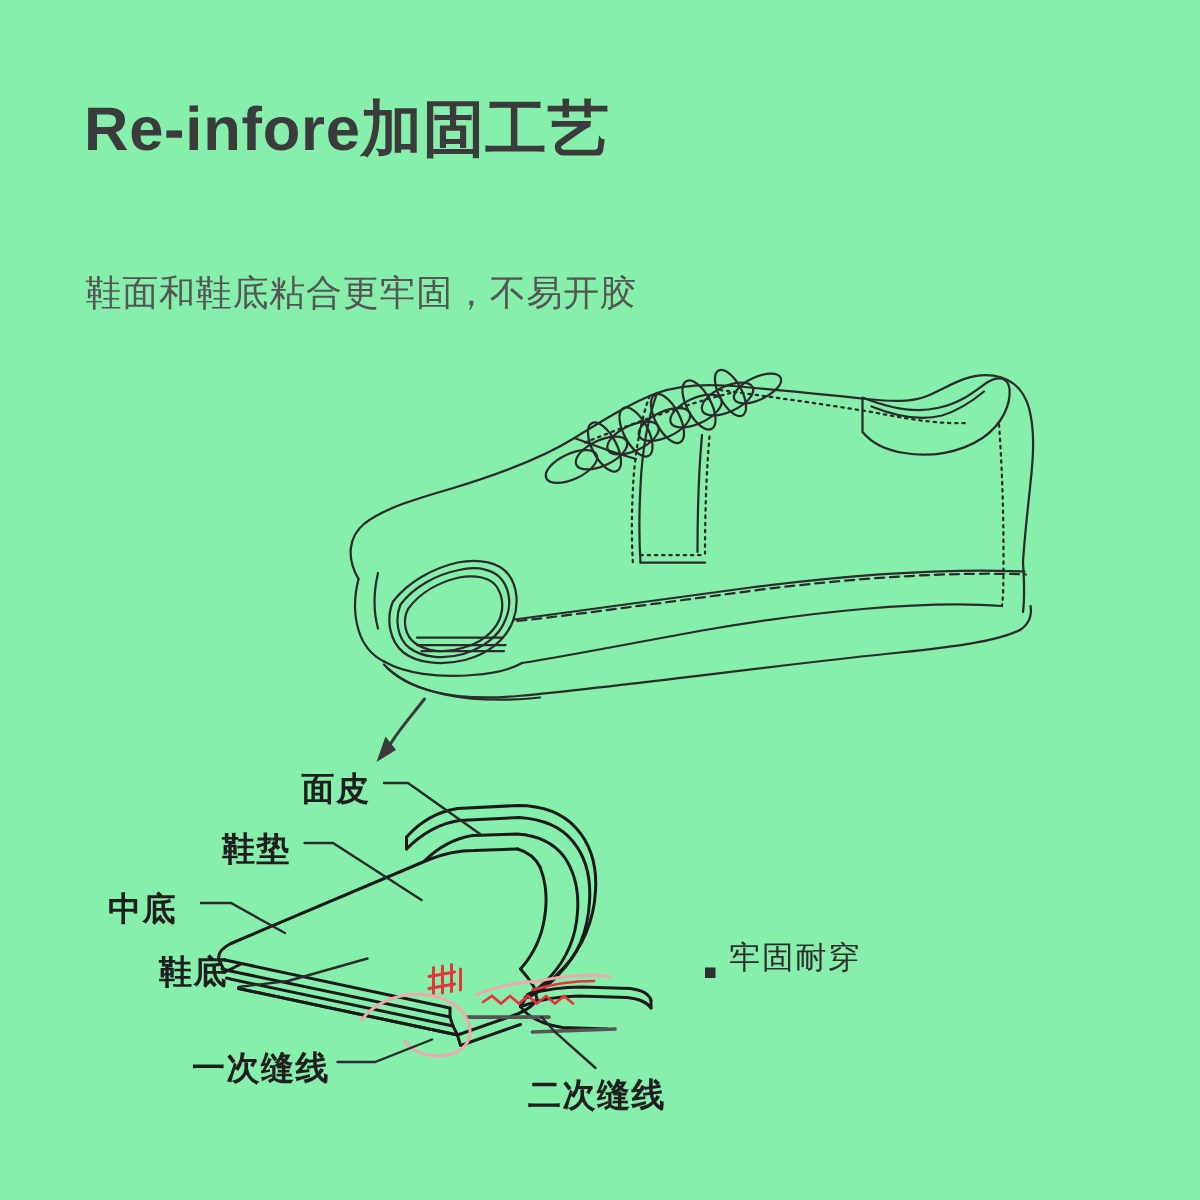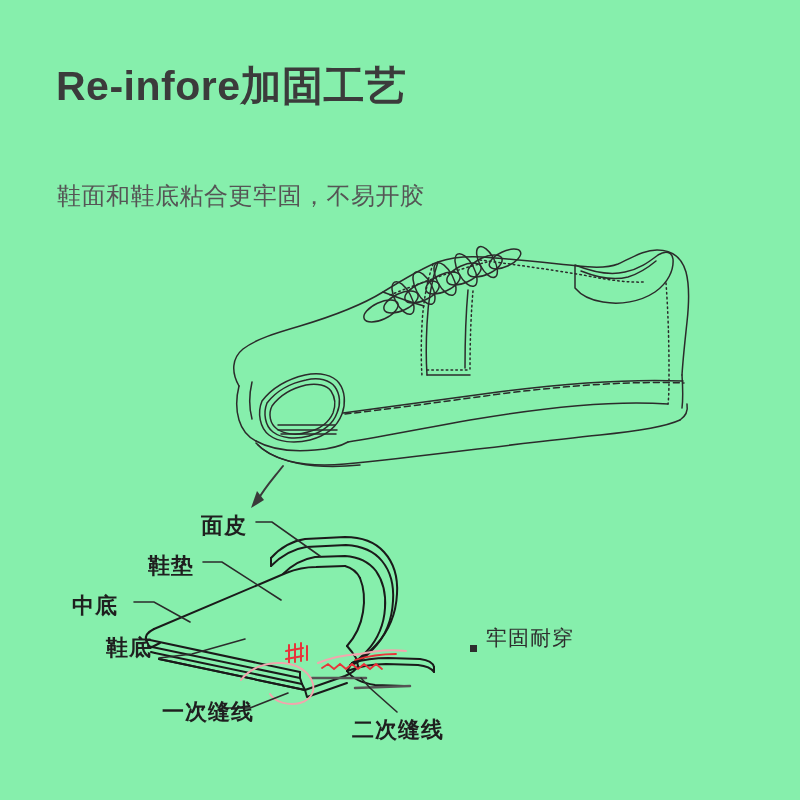--- a/index.html
+++ b/index.html
@@ -91,21 +91,21 @@
     font-size: 22px;
     color: #1f1f1f;
     font-weight: 700;
     letter-spacing: 1px;
     white-space: nowrap;
   }
   .lbl-mianpi  { left: 201px; top: 511px; }
   .lbl-xiedian { left: 148px; top: 551px; }
   .lbl-zhongdi { left: 72px;  top: 591px; }
   .lbl-xiedi   { left: 106px; top: 633px; }
-  .lbl-yici    { left: 128px; top: 697px; margin-left: 34px; }
+  .lbl-yici    { left: 128px; top: 697px; }
   .lbl-erci    { left: 352px; top: 715px; text-align: center; }
 </style>
 </head>
 <body>
 
 <div id="page">
 
   <div class="headline">
     <div class="headline-line">Re-infore加固工艺</div>
   </div>

